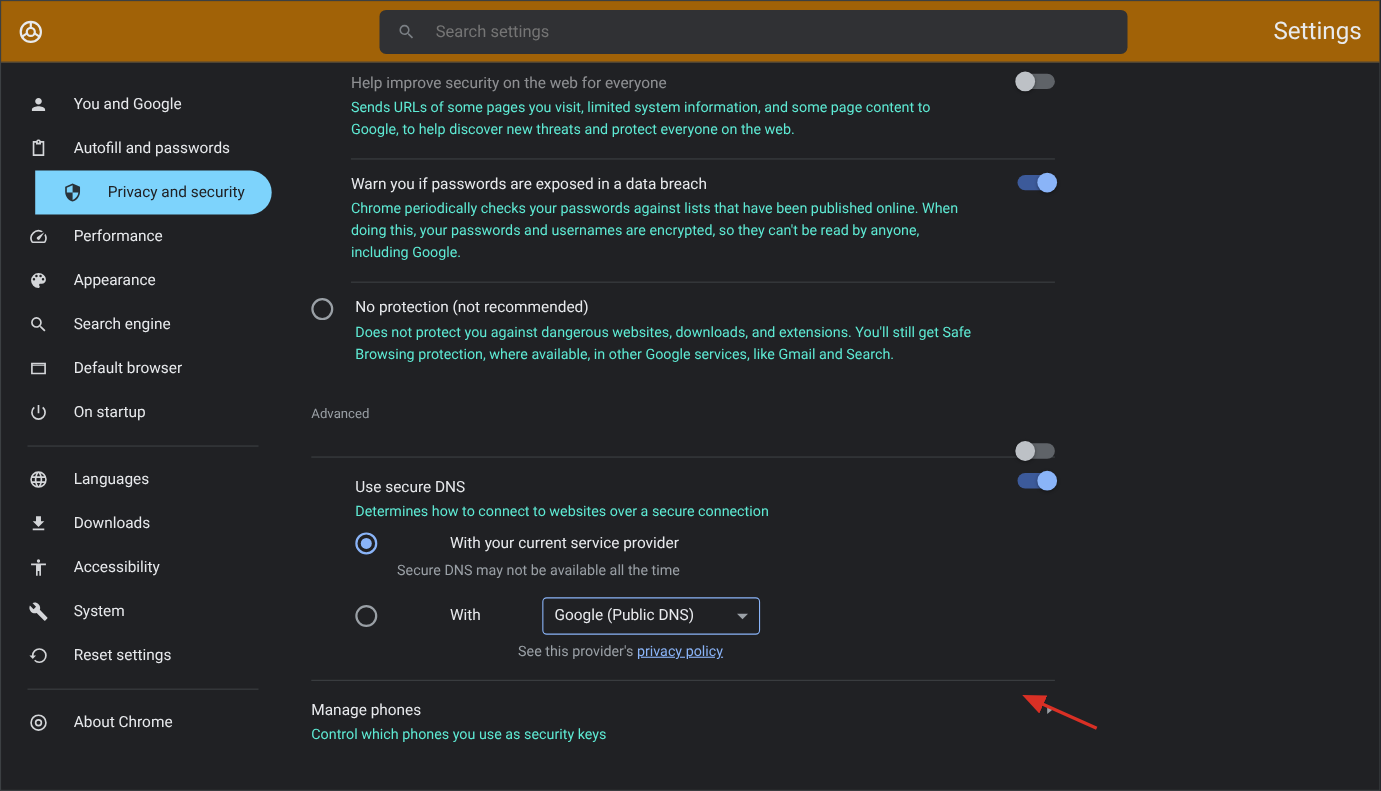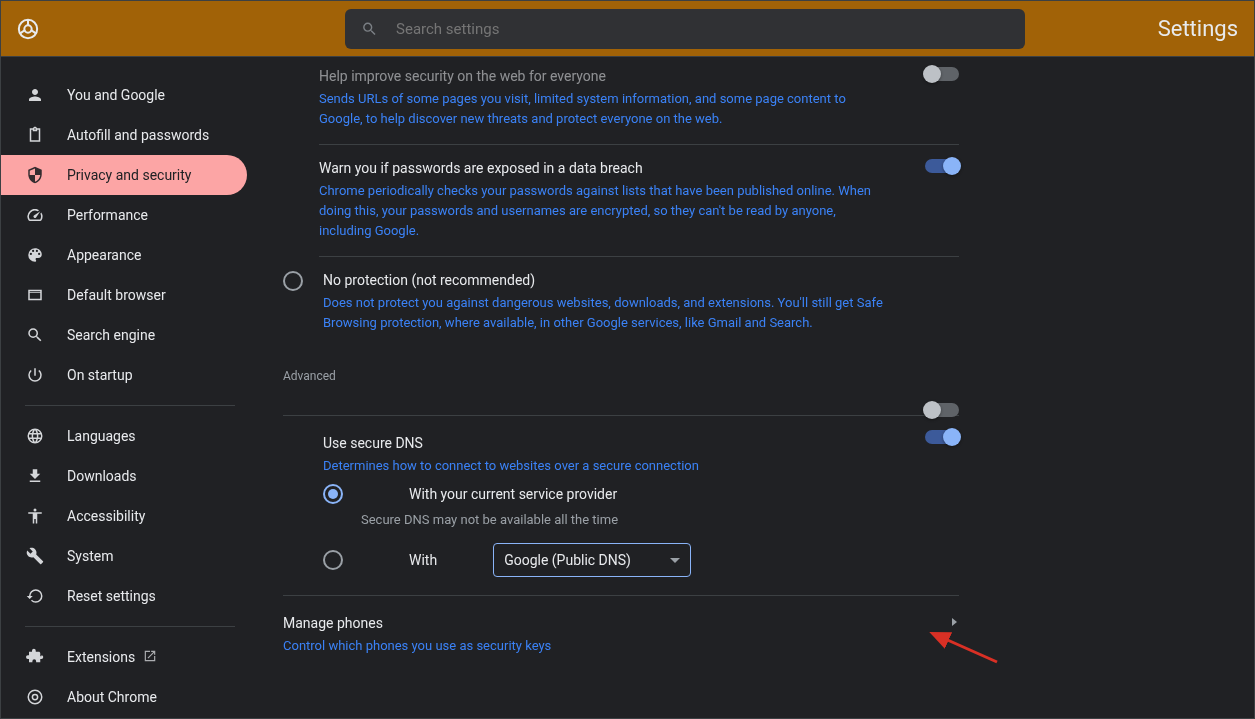--- a/index.html
+++ b/index.html
@@ -8,34 +8,34 @@
 .topbar { height:56px; display:flex; align-items:center; padding:0 16px; border-bottom:1px solid #3c4043; background:#a16207; position:relative;justify-content:space-between;}
 .chrome-logo { width:22px; height:22px; margin-right:24px; display:flex; align-items:center; justify-content:center;}
 .title { font-size:22px; color:#e8eaed; font-weight:400;}
 .search-wrap { position:absolute; left:344px; width:680px; height:40px; background:#303134; border-radius:6px; display:flex; align-items:center; padding:0 16px;}
 .search-wrap svg { margin-right:18px; opacity:.7;}
 .search-input { background:transparent; border:none; outline:none; color:#9aa0a6; font-size:15px; width:100%; }
 .body { flex:1; display:flex; overflow:hidden;}
 .sidebar { width:258px; padding-top:18px; overflow-y:auto;}
 .nav-item { display:flex; align-items:center; height:40px; padding-left:24px; color:#e8eaed; font-size:14px; cursor:pointer; }
 .nav-item .icon { width:20px; height:20px; margin-right:22px; opacity:.9; display:flex; align-items:center; justify-content:center;}
-.nav-item.active { background:#fca5a5; color:#202124; border-radius:0 20px 20px 0; margin-right:12px;}
+.nav-item.active { background:#7dd3fc; color:#202124; border-radius:0 20px 20px 0; margin-right:12px;margin-left:31px;}
 .nav-item.active .icon svg { fill:#202124 !important; }
 .nav-item.active span { color:#202124;}
 .divider { height:1px; background:#3c4043; margin:10px 24px 10px 24px;}
 .ext-icon { margin-left:8px; opacity:.7;}
 .content { flex:1; overflow-y:auto; padding-top:0; display:flex; justify-content:flex-start;}
 .panel { width:676px; margin-left:24px;}
 .setting-block { padding:12px 0 16px 0; position:relative;}
 .setting-block.bbord::after { content:""; position:absolute; bottom:0; left:36px; right:0; height:1px; background:#3c4043;}
 .indent { padding-left:36px; }
 .row { display:flex; align-items:flex-start; }
 .row .textcol { flex:1; padding-right:70px;}
 .stitle { font-size:14px; color:#e8eaed; line-height:22px;}
-.sdesc { font-size:13px; color:#3b82f6; line-height:20px; margin-top:2px;}
+.sdesc { font-size:13px; color:#5eead4; line-height:20px; margin-top:2px;}
 .toggle { position:absolute; right:0; top:14px; width:34px; height:14px; border-radius:8px; background:#5f6368;}
 .toggle .knob { position:absolute; width:18px; height:18px; border-radius:50%; background:#bdc1c6; top:-2px; left:-2px; box-shadow:0 1px 3px rgba(0,0,0,.4);}
 .toggle.on { background:#3c5a9a;}
 .toggle.on .knob { left:auto; right:-2px; background:#8ab4f8;}
 .radio { width:20px; height:20px; border:2px solid #9aa0a6; border-radius:50%; flex-shrink:0; margin-right:20px; margin-top:2px; position:relative;}
 .radio.checked { border-color:#8ab4f8;}
 .radio.checked::after { content:""; position:absolute; width:10px; height:10px; background:#8ab4f8; border-radius:50%; left:3px; top:3px;}
 .section-label { font-size:12px; color:#9aa0a6; padding:20px 0 6px 0;}
 .dns-opts { padding-left:40px; padding-top:8px;}
 .dns-row { display:flex; align-items:center; margin-bottom:8px;gap:48px;}
@@ -113,36 +113,36 @@
           <div class="icon">
             <svg width="18" height="18" viewBox="0 0 24 24" fill="#e8eaed">
               <path d="M12 3a9 9 0 000 18c.83 0 1.5-.67 1.5-1.5 0-.39-.15-.74-.39-1.01-.23-.26-.38-.61-.38-.99 0-.83.67-1.5 1.5-1.5H16a5 5 0 005-5c0-4.42-4.03-8-9-8zm-5.5 9a1.5 1.5 0 110-3 1.5 1.5 0 010 3zm3-4a1.5 1.5 0 110-3 1.5 1.5 0 010 3zm5 0a1.5 1.5 0 110-3 1.5 1.5 0 010 3zm3 4a1.5 1.5 0 110-3 1.5 1.5 0 010 3z"></path>
             </svg>
           </div>
           <span>Appearance</span>
         </div>
       <div class="nav-item">
           <div class="icon">
             <svg width="18" height="18" viewBox="0 0 24 24" fill="#e8eaed">
+              <path d="M15.5 14h-.79l-.28-.27A6.471 6.471 0 0016 9.5 6.5 6.5 0 109.5 16c1.61 0 3.09-.59 4.23-1.57l.27.28v.79l5 4.99L20.49 19l-4.99-5zm-6 0C7.01 14 5 11.99 5 9.5S7.01 5 9.5 5 14 7.01 14 9.5 11.99 14 9.5 14z"></path>
+            </svg>
+          </div>
+          <span>Search engine</span>
+        </div>
+      <div class="nav-item">
+          <div class="icon">
+            <svg width="18" height="18" viewBox="0 0 24 24" fill="#e8eaed">
               <path d="M3 5v14h18V5H3zm16 12H5V9h14v8zM5 7h14v1H5V7z"></path>
             </svg>
           </div>
           <span>Default browser</span>
         </div>
       <div class="nav-item">
           <div class="icon">
             <svg width="18" height="18" viewBox="0 0 24 24" fill="#e8eaed">
-              <path d="M15.5 14h-.79l-.28-.27A6.471 6.471 0 0016 9.5 6.5 6.5 0 109.5 16c1.61 0 3.09-.59 4.23-1.57l.27.28v.79l5 4.99L20.49 19l-4.99-5zm-6 0C7.01 14 5 11.99 5 9.5S7.01 5 9.5 5 14 7.01 14 9.5 11.99 14 9.5 14z"></path>
-            </svg>
-          </div>
-          <span>Search engine</span>
-        </div>
-      <div class="nav-item">
-          <div class="icon">
-            <svg width="18" height="18" viewBox="0 0 24 24" fill="#e8eaed">
               <path d="M13 3h-2v10h2V3zm4.83 2.17l-1.42 1.42A6.92 6.92 0 0119 12a7 7 0 11-14 0c0-2.05.88-3.9 2.58-5.42L6.17 5.17A8.932 8.932 0 003 12a9 9 0 1018 0c0-2.74-1.23-5.18-3.17-6.83z"></path>
             </svg>
           </div>
           <span>On startup</span>
         </div>
       <div class="divider"></div>
       <div class="nav-item">
           <div class="icon">
             <svg width="18" height="18" viewBox="0 0 24 24" fill="#e8eaed">
               <path d="M12 2a10 10 0 100 20 10 10 0 000-20zm6.93 6h-2.95a15.65 15.65 0 00-1.38-3.56A8.03 8.03 0 0118.93 8zM12 4.04c.83 1.2 1.48 2.53 1.91 3.96h-3.82c.43-1.43 1.08-2.76 1.91-3.96zM4.26 14a7.822 7.822 0 010-4h3.38a16.515 16.515 0 000 4H4.26zm.82 2h2.95c.32 1.25.78 2.45 1.38 3.56A7.987 7.987 0 015.08 16zm2.95-8H5.08a7.987 7.987 0 014.33-3.56A15.65 15.65 0 008.03 8zM12 19.96c-.83-1.2-1.48-2.53-1.91-3.96h3.82c-.43 1.43-1.08 2.76-1.91 3.96zM14.34 14H9.66a14.71 14.71 0 010-4h4.68a14.59 14.59 0 010 4zm.25 5.56c.6-1.11 1.06-2.31 1.38-3.56h2.95a8.03 8.03 0 01-4.33 3.56zM16.36 14a16.515 16.515 0 000-4h3.38a7.822 7.822 0 010 4h-3.38z"></path>
@@ -176,31 +176,20 @@
         </div>
       <div class="nav-item">
           <div class="icon">
             <svg width="18" height="18" viewBox="0 0 24 24" fill="#e8eaed">
               <path d="M13 3a9 9 0 00-9 9H1l3.89 3.89.07.14L9 12H6a7 7 0 117 7c-1.93 0-3.68-.79-4.94-2.06l-1.42 1.42A8.954 8.954 0 0013 21a9 9 0 000-18z"></path>
             </svg>
           </div>
           <span>Reset settings</span>
         </div>
       <div class="divider"></div>
-      <div class="nav-item">
-          <div class="icon">
-            <svg width="18" height="18" viewBox="0 0 24 24" fill="#e8eaed">
-              <path d="M20.5 11H19V7c0-1.1-.9-2-2-2h-4V3.5a2.5 2.5 0 00-5 0V5H4v4.5H2.5a2.5 2.5 0 000 5H4V19h4.5v-1.5a2.5 2.5 0 015 0V19H19v-4.5h1.5a2.5 2.5 0 000-5z"></path>
-            </svg>
-          </div>
-          <span>Extensions</span>
-          <span class="ext-icon"><svg width="14" height="14" viewBox="0 0 24 24" fill="#e8eaed">
-              <path d="M19 19H5V5h7V3H3v18h18v-9h-2v7zM14 3v2h3.59l-9.83 9.83 1.41 1.41L19 6.41V10h2V3h-7z"></path>
-            </svg></span>
-        </div>
       <div class="nav-item">
           <div class="icon">
             <svg width="18" height="18" viewBox="0 0 24 24">
               <circle cx="12" cy="12" r="9" fill="none" stroke="#e8eaed" stroke-width="2"></circle>
               <circle cx="12" cy="12" r="3.5" fill="none" stroke="#e8eaed" stroke-width="2"></circle>
             </svg>
           </div>
           <span>About Chrome</span>
         </div>
     </div>
@@ -262,20 +251,23 @@
           </div>
           <div class="dns-sub">Secure DNS may not be available all the time</div>
 
           <div class="dns-row">
             <div class="radio"></div>
             <div class="dns-label">With</div>
             <div class="select">
               <span>Google (Public DNS)</span>
               <div class="caret"></div>
             </div>
+          </div>
+          <div class="policy-line" style="margin-left:148px;">
+            <span>See this provider's </span><a href="#">privacy policy</a>
           </div>
         </div>
 
         <hr class="full" style="margin-top:18px;">
         <div class="manage">
           <div class="stitle">Manage phones</div>
           <div class="sdesc">Control which phones you use as security keys</div>
           <div class="chev"></div>
         </div>
 

